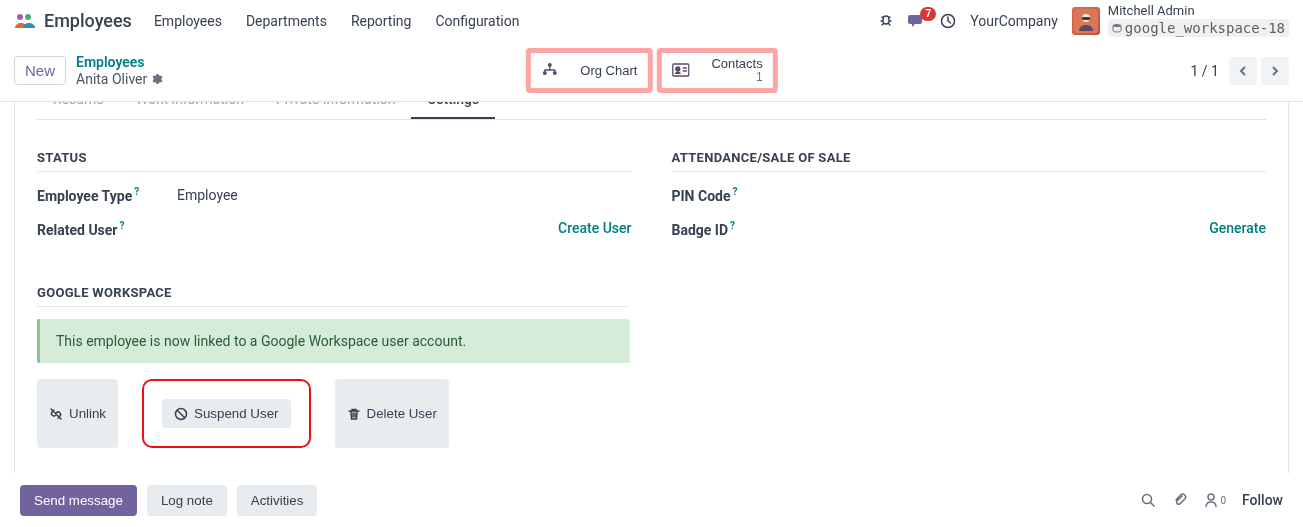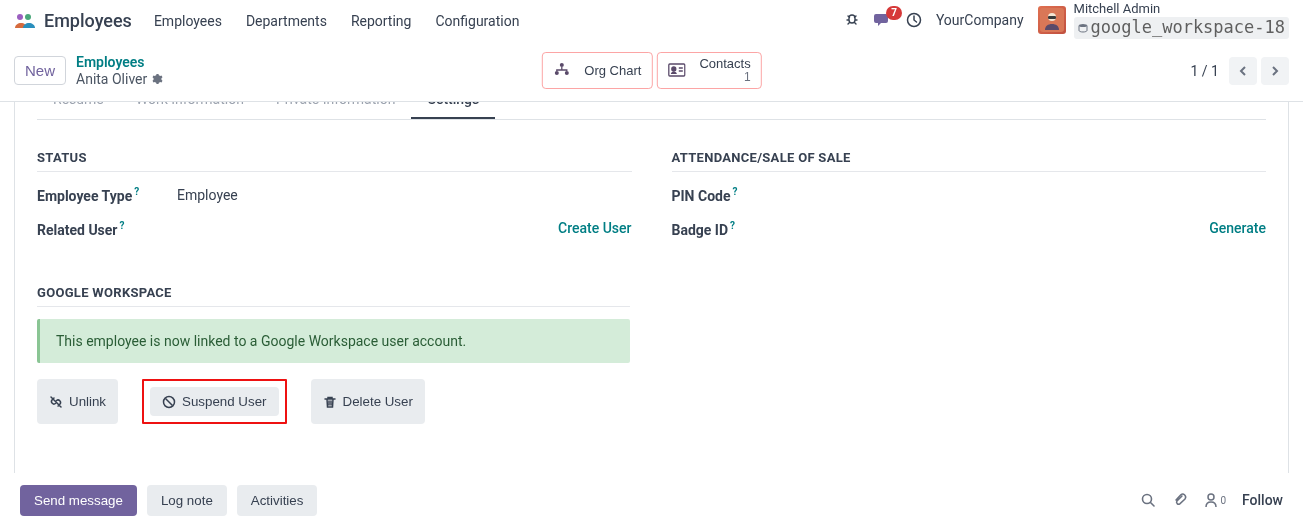--- a/index.html
+++ b/index.html
@@ -13,30 +13,30 @@
 .nav-link { color: #374151; cursor: pointer; }
 .spacer { flex: 1; }
 .nav-right { display: flex; align-items: center; gap: 14px; }
 .chat-wrap { position: relative; display: inline-flex; }
 .badge { position: absolute; top: -6px; right: -10px; background: #d63939; color: #fff; border-radius: 10px; font-size: 10px; padding: 0 5px; line-height: 14px; font-weight: 700; }
 .company { color: #374151; }
 .user-block { display: flex; align-items: center; gap: 8px; }
 .avatar { width: 28px; height: 28px; border-radius: 3px; background: linear-gradient(135deg,#e07050,#c05040); display:flex;align-items:center;justify-content:center;color:#fff;font-size:11px;font-weight:700; }
 .user-text { display: flex; flex-direction: column; line-height: 1.15; }
 .user-name { font-size: 13px; }
-.db-badge { font-family: monospace; font-size: 17px; background: #eef0f2; border-radius: 3px; padding: 1px 4px; display: inline-flex; align-items: center; gap: 3px; color:#5f5f5f;}
+.db-badge { font-family: monospace; font-size: 14px; background: #eef0f2; border-radius: 3px; padding: 1px 4px; display: inline-flex; align-items: center; gap: 3px; color:#5f5f5f;}
 
 
 .controlpanel { display: flex; align-items: center; padding: 10px 14px 12px; border-bottom: 1px solid #dee2e6; height: 60px; position: relative; }
 .new-btn { border: 1px solid #d1d5db; border-radius: 4px; padding: 5px 10px; font-size: 15px; font-weight: 500; color: #71639e; background: #fff; cursor: pointer; }
 .breadcrumb { margin-left: 10px; display:flex; flex-direction:column; line-height:1.15;}
 .breadcrumb .parent { color: #017e84; font-weight: 600; font-size: 14px; }
 .breadcrumb .current { color: #4b5563; font-size: 14px; display:flex; align-items:center; gap:4px;}
 .mid-buttons { position:absolute; left:50%; transform:translateX(-50%); display: flex; gap: 4px; }
-.mid-btn { display: flex; align-items: center; gap: 14px; border: 1px solid #fca5a5; border-radius: 4px; padding: 4px 10px; background: #fff; cursor: pointer; color:#374151; font-size:13px;}
+.mid-btn { display: flex; align-items: center; gap: 22px; border: 5px solid #fca5a5; border-radius: 4px; padding: 4px 10px; background: #fff; cursor: pointer; color:#374151; font-size:13px;}
 .mid-btn .sub { display:flex; flex-direction:column; line-height:1.1; text-align:right;}
 .mid-btn .sub .s2 { font-size:12px; color:#6b7280;}
 .pager { display: flex; align-items: center; gap: 10px; }
 .pager-text { color:#374151; }
 .pager-btns { display:flex; gap:4px;}
 .pager-btn { width:28px; height:28px; border:none; background:#f1f3f5; border-radius:4px; display:flex;align-items:center;justify-content:center; cursor:pointer; color:#6b7280;}
 
 
 .main-wrap { position:absolute; top:102px; left:0; right:0; bottom:54px; overflow-y:auto; }
 .main-wrap::-webkit-scrollbar { width:12px; }
@@ -51,21 +51,21 @@
 .section-title { font-size:13px; font-weight:700; color:#374151; letter-spacing:0.3px; margin-bottom:6px; padding-bottom:6px; border-bottom:1px solid #e5e7eb; }
 .section-title.full { margin-top:40px; }
 .field-row { display:flex; align-items:center; padding: 8px 0; }
 .field-label { width:140px; font-weight:700; color:#374151; position:relative;}
 .help { color:#017e84; font-size:10px; vertical-align:super; margin-left:2px;}
 .field-value { flex:1; color:#374151; }
 .link-action { color:#017e84; font-weight:500; cursor:pointer; }
 .alert { background:#d4ecd9; border-left:3px solid #8ac594; padding:14px 16px; margin-top:12px; color:#2a5d36; border-radius:2px;}
 .btn-row { display:flex; gap:24px; margin-top:16px; }
 .action-btn { display:flex; align-items:center; gap:6px; background:#e9ecef; border:none; border-radius:4px; padding:7px 12px; cursor:pointer; color:#374151; font-weight:500;}
-.highlight-box { border:2px solid #e11; border-radius:1px; padding:4px; }
+.highlight-box { border:2px solid #e11; border-radius:10px; padding:16px; }
 .highlight-box .action-btn { margin:2px;}
 .gw-section { padding: 0 22px; max-width:50%; }
 
 
 .chatter { position:absolute; bottom:0; left:0; right:0; height:54px; display:flex; align-items:center; padding:0 20px; background:#fff; }
 .chatter-left { display:flex; gap:10px; }
 .send-btn { background:#71639e; color:#fff; border:none; border-radius:4px; padding:8px 14px; font-weight:500; cursor:pointer;}
 .chatter-btn { background:#e9ecef; border:none; border-radius:4px; padding:8px 14px; font-weight:500; color:#374151; cursor:pointer;}
 .chatter-right { display:flex; align-items:center; gap:16px; color:#6b7280;}
 .follow { color:#374151; font-weight:500; cursor:pointer;}

